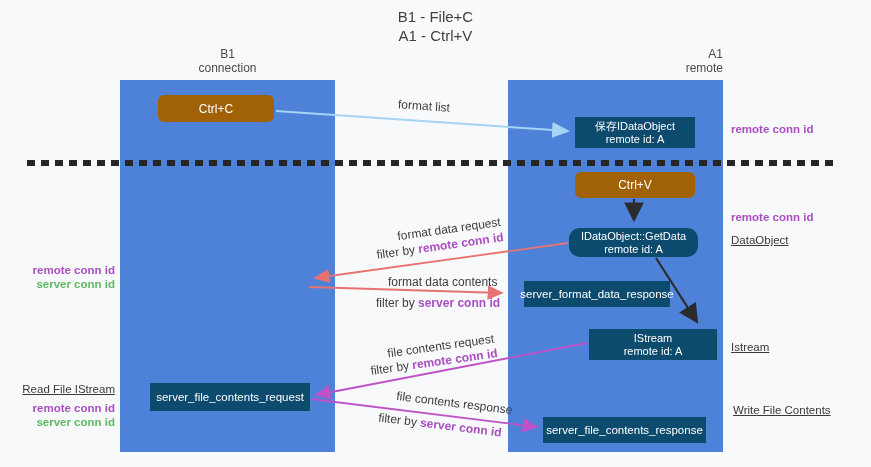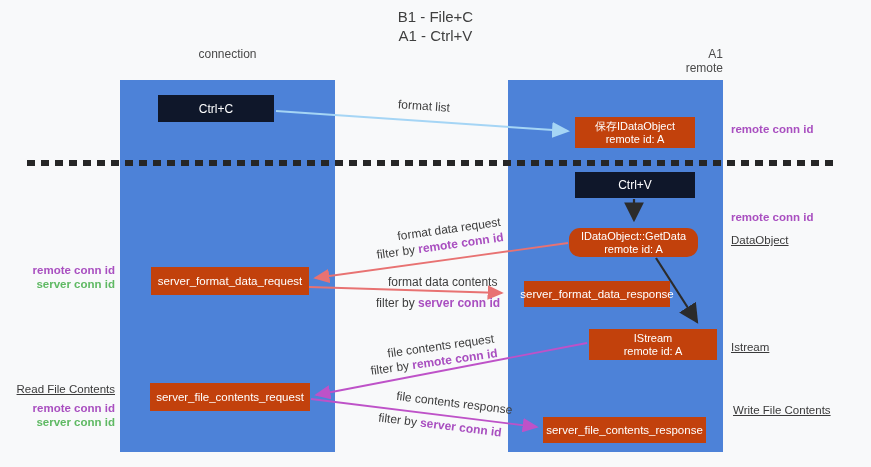--- a/index.html
+++ b/index.html
@@ -2,22 +2,22 @@
 <html><head>
 <meta charset="utf-8">
 <style>
   html,body{margin:0;padding:0;background:#f8f9fa;font-family:"Liberation Sans",sans-serif;}
   .canvas{position:relative;width:871px;height:467px;background:#f8f9fa;overflow:hidden;}
   .abs{position:absolute;}
   .title{left:0;right:0;top:7px;text-align:center;color:#3f3f3f;font-size:15px;line-height:19px;}
   .lifeline-head{width:215px;text-align:center;color:#4a4a4a;font-size:12px;line-height:14px;top:47px;}
   .lifeline{width:215px;top:80px;height:372px;background:#4d82d8;}
   .box{box-sizing:border-box;text-align:center;color:#fff;display:flex;flex-direction:column;justify-content:center;align-items:center;}
-  .green{background:#0f172a;font-size:12px;}
-  .orange{background:#c2410c;font-size:11px;line-height:13px;}
+  .green{background:#a16207;font-size:12px;border-radius:6px;}
+  .orange{background:#0c4a6e;font-size:11px;line-height:13px;}
   .orange.one{font-size:11.5px;}
   .flowlabel{color:#3d3d3d;font-size:12px;white-space:nowrap;transform-origin:center;}
   .key-purple{color:#a94fc0;font-weight:bold;}
   .side{font-size:11.5px;white-space:nowrap;}
   .side.dark{color:#3a3a3a;text-decoration:underline;}
   .side.bold-purple{color:#a94fc0;font-weight:bold;}
   .side.bold-green{color:#5fb963;font-weight:bold;}
   .left-col{width:110px;text-align:right;}
   svg.overlay{position:absolute;left:0;top:0;pointer-events:none;}
 </style>
@@ -25,20 +25,21 @@
 <body>
 
 <div class="canvas">
 
   <div class="abs title">
     <div>B1 - File+C</div>
     <div>A1 - Ctrl+V</div>
   </div>
 
   <div class="abs lifeline-head" style="left:120px;">
+    <div>B1</div>
     <div>connection</div>
   </div>
   <div class="abs lifeline-head" style="left:508px;text-align:right;">
     <div>A1</div>
     <div>remote</div>
   </div>
 
   <div class="abs lifeline" style="left:120px;"></div>
   <div class="abs lifeline" style="left:508px;"></div>
 
@@ -78,23 +79,20 @@
 
   <div class="abs box green" style="left:575px;top:172px;width:120px;height:26px;">
     <span>Ctrl+V</span>
   </div>
 
   <div class="abs box orange" style="left:569px;top:228px;width:129px;height:29px;border-radius:11px;">
     <span>IDataObject::GetData</span>
     <span>remote id: A</span>
   </div>
 
-  <div class="abs box orange one" style="left:151px;top:267px;width:158px;height:28px;">
-    <span>server_format_data_request</span>
-  </div>
 
   <div class="abs box orange one" style="left:524px;top:281px;width:146px;height:26px;">
     <span>server_format_data_response</span>
   </div>
 
   <div class="abs box orange" style="left:589px;top:329px;width:128px;height:31px;">
     <span>IStream</span>
     <span>remote id: A</span>
   </div>
 
@@ -129,17 +127,17 @@
   </div>
 
   <div class="abs side bold-purple" style="left:731px;top:123px;">remote conn id</div>
   <div class="abs side bold-purple" style="left:731px;top:211px;">remote conn id</div>
   <div class="abs side dark" style="left:731px;top:234px;">DataObject</div>
   <div class="abs side dark" style="left:731px;top:341px;">Istream</div>
   <div class="abs side dark" style="left:733px;top:404px;">Write File Contents</div>
 
   <div class="abs side bold-purple left-col" style="left:5px;top:264px;">remote conn id</div>
   <div class="abs side bold-green left-col" style="left:5px;top:278px;">server conn id</div>
-  <div class="abs side dark left-col" style="left:5px;top:383px;">Read File Contents</div>
+  <div class="abs side dark left-col" style="left:5px;top:383px;">Read File IStream</div>
   <div class="abs side bold-purple left-col" style="left:5px;top:402px;">remote conn id</div>
   <div class="abs side bold-green left-col" style="left:5px;top:416px;">server conn id</div>
 
 </div>
 
 </body></html>

